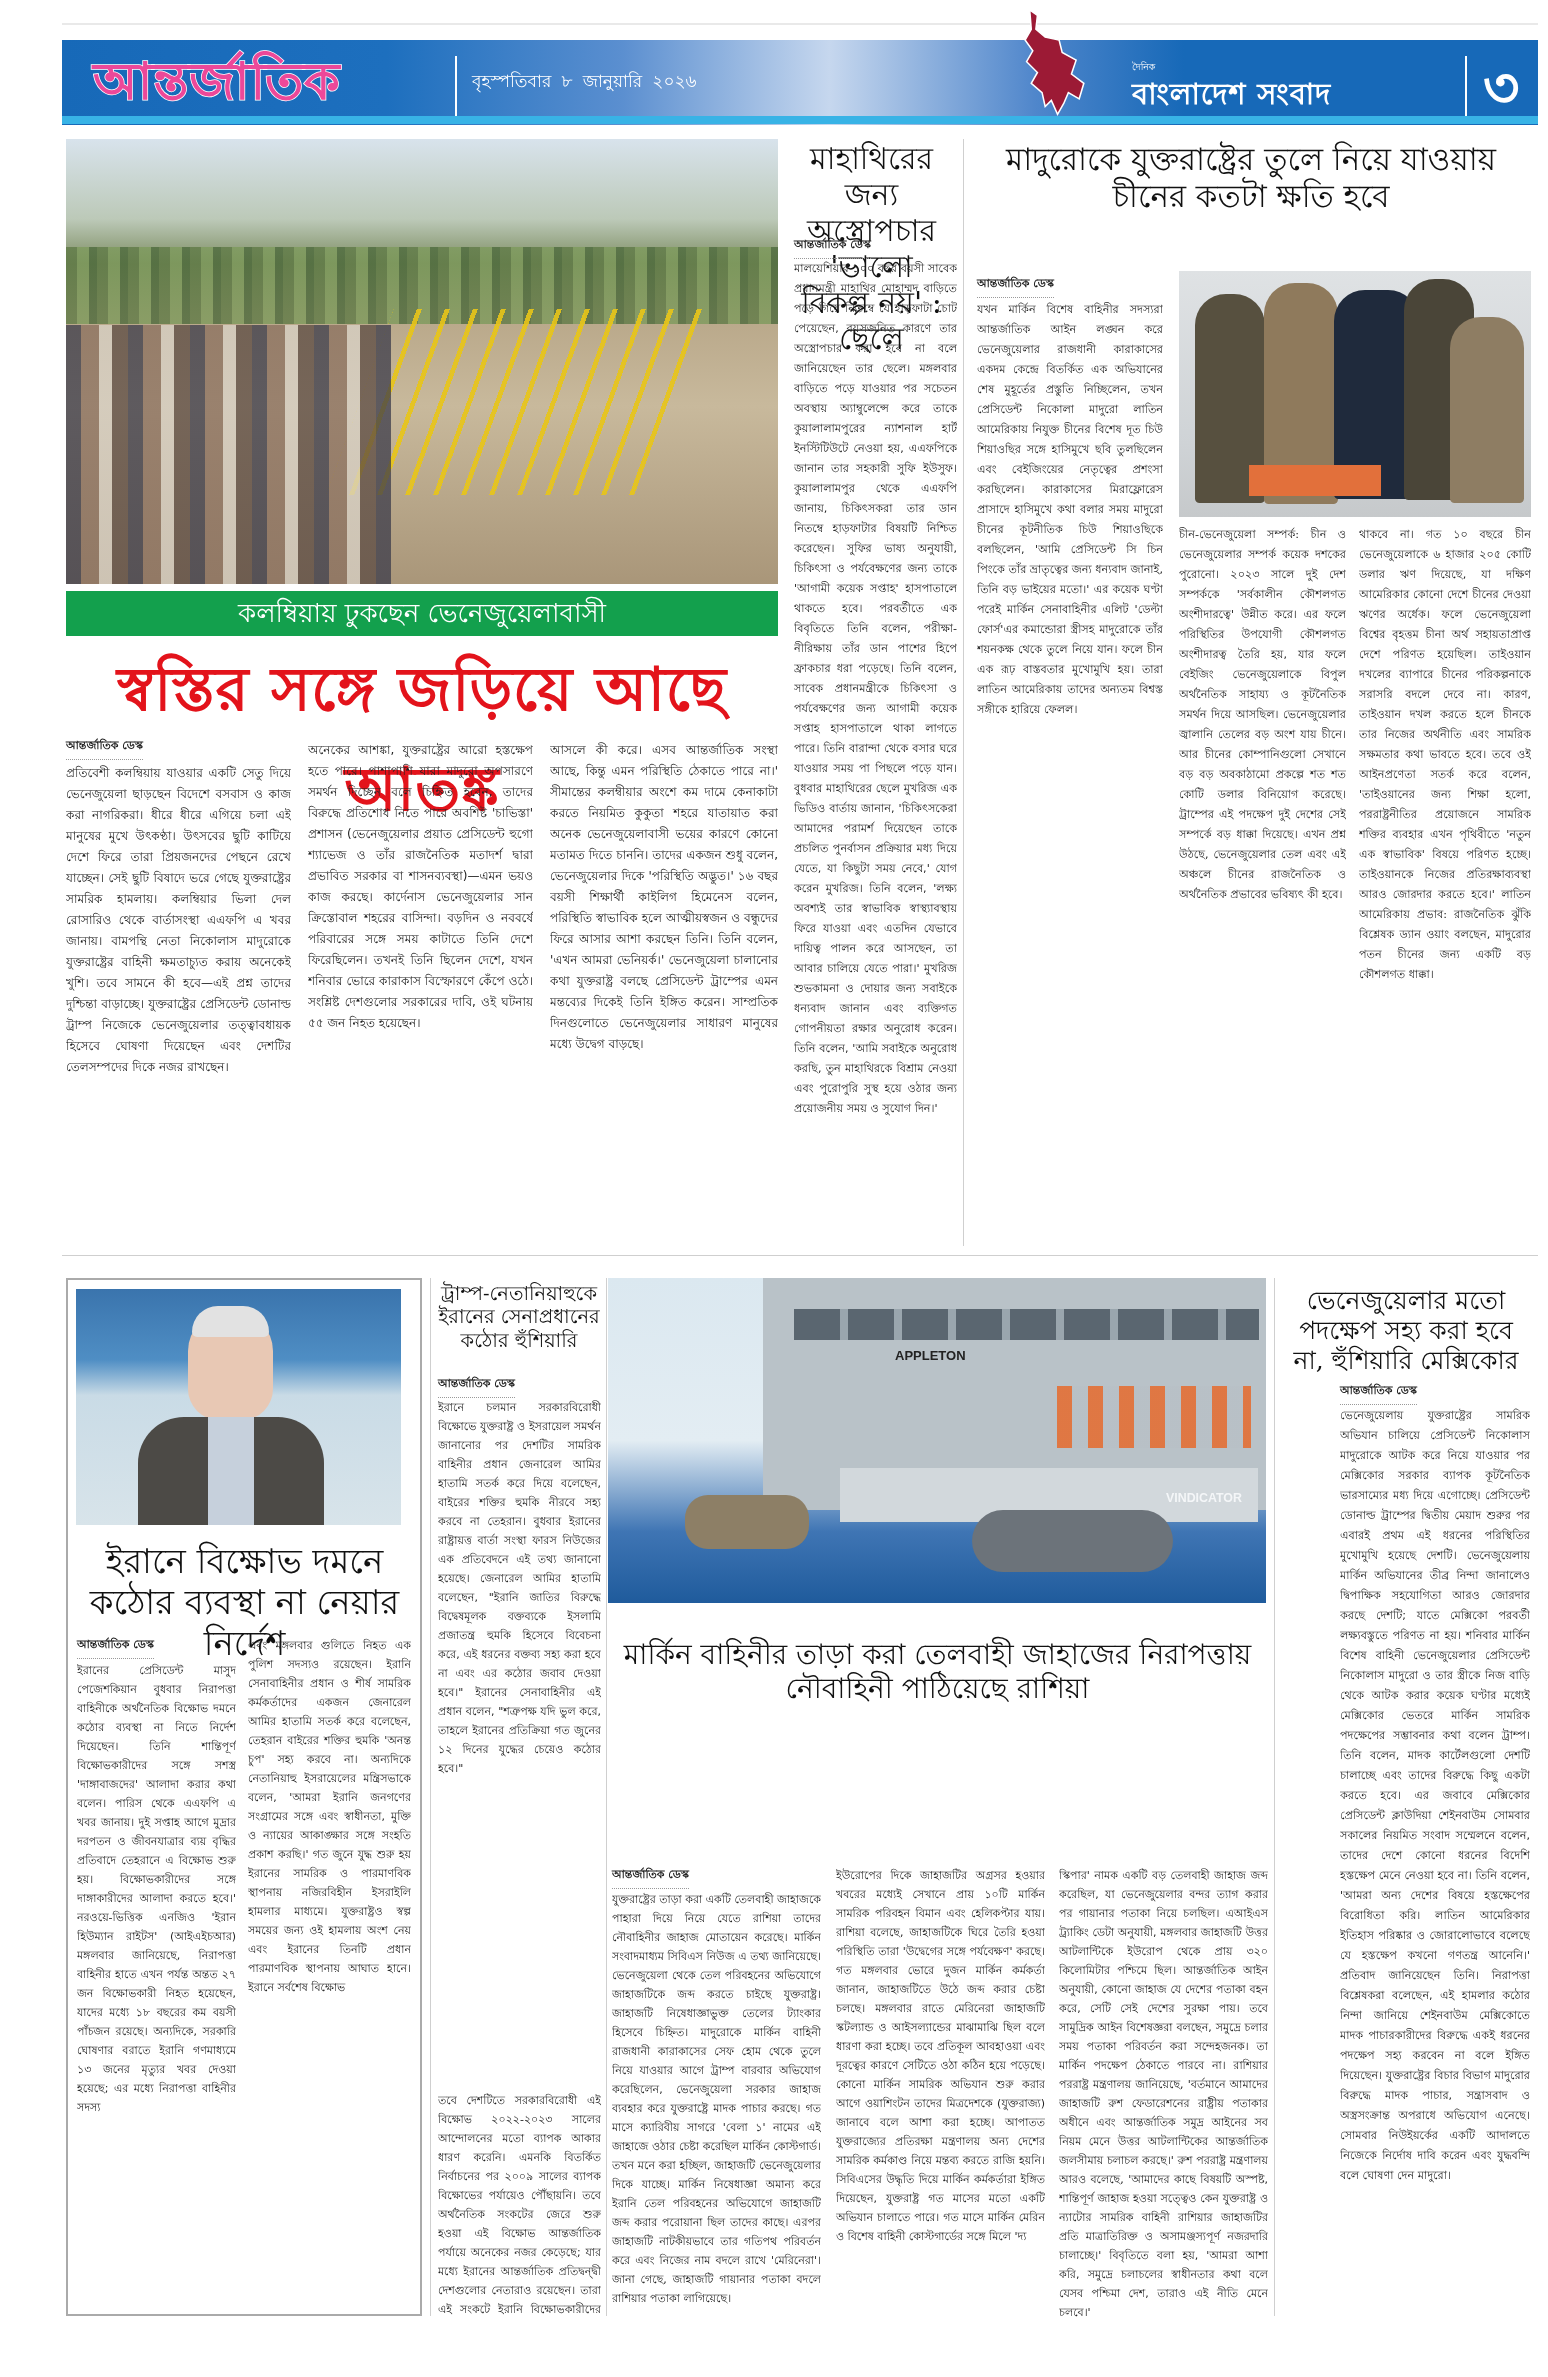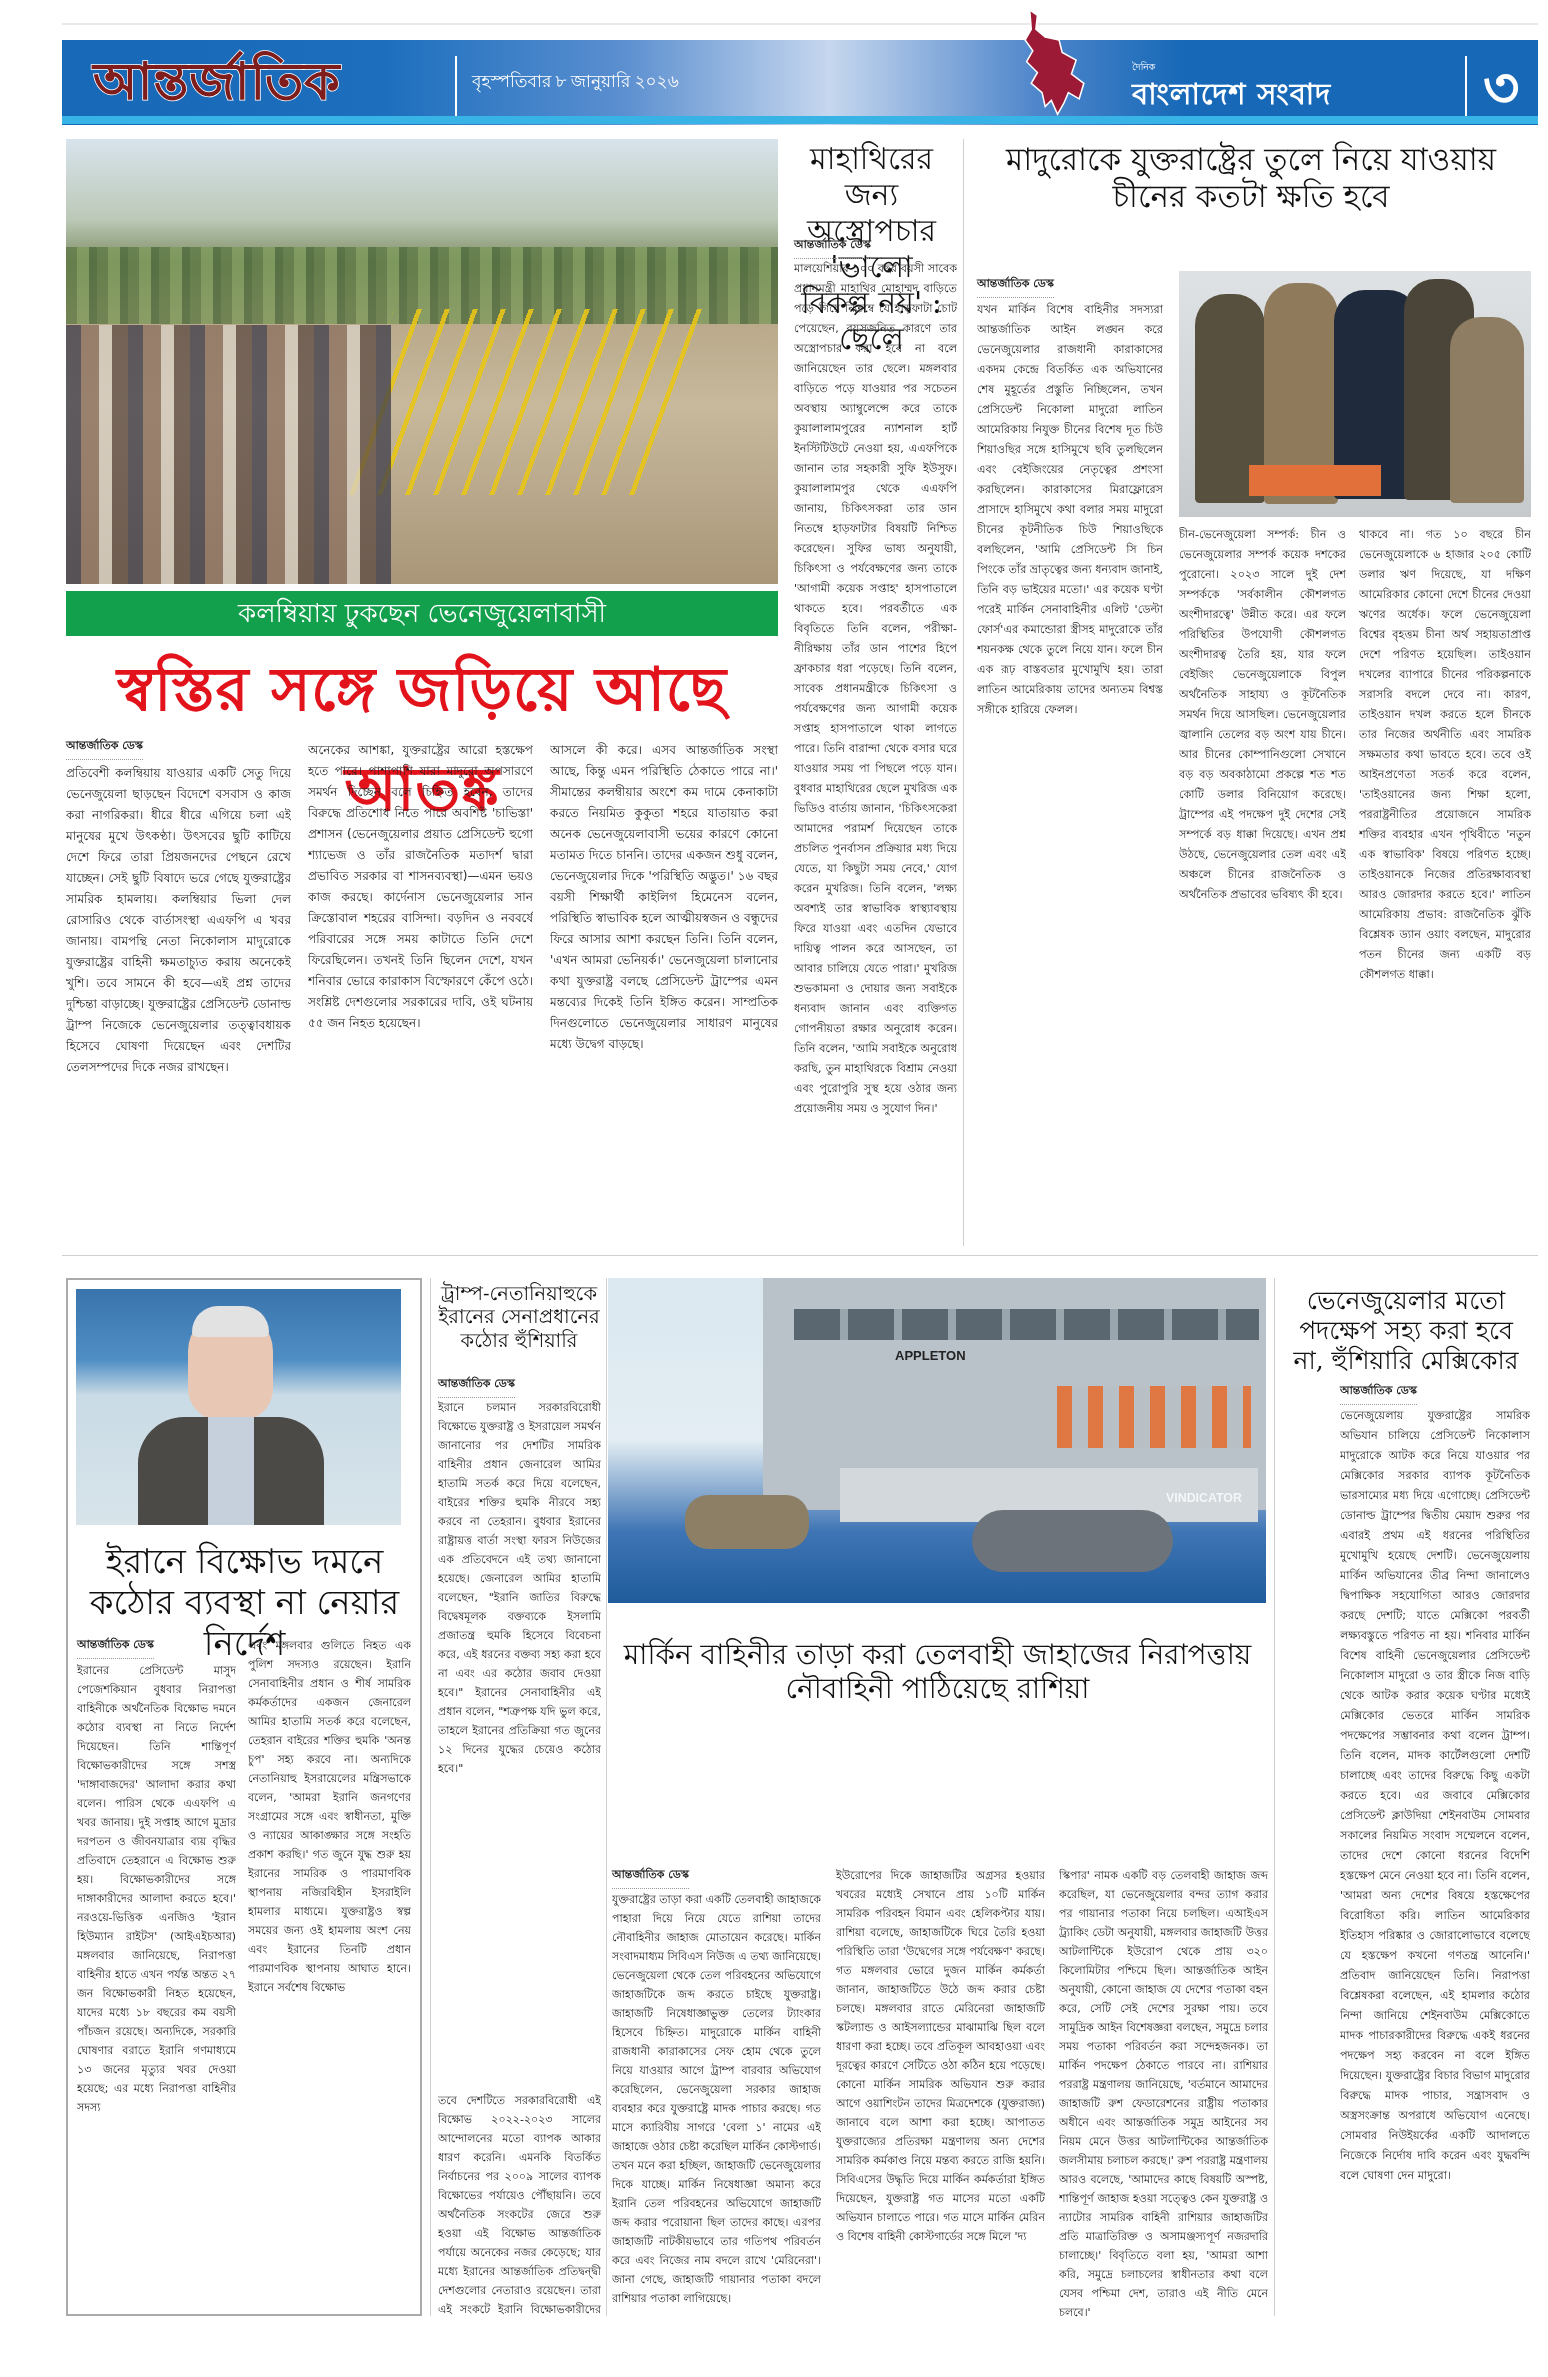--- a/index.html
+++ b/index.html
@@ -5,23 +5,23 @@
   * { box-sizing: border-box; margin: 0; padding: 0; }
   html, body { width: 1549px; height: 2377px; background: #ffffff; overflow: hidden; }
   body { font-family: "DejaVu Sans", sans-serif; color: #1a1a1a; position: relative; }
 
   
   .masthead { position: absolute; left: 62px; top: 40px; width: 1476px; height: 85px;
     background: linear-gradient(90deg, #1769b8 0%, #1d6fbe 22%, #5b8fd0 38%, #c6d7ee 52%, #4f86cb 66%, #1769b8 76%, #1769b8 100%); }
   .masthead-rule { position: absolute; left: 62px; top: 116px; width: 1476px; height: 7.7px; background: #38b3e6; }
   .masthead-topline { position: absolute; left: 62px; top: 23px; width: 1476px; height: 1.5px; background: #e9e9e9; }
   .section-title { position: absolute; left: 93px; top: 43px; font-family: Liberation Sans, sans-serif; font-weight: bold;
-    font-size: 51px; color: #7f1d1d; -webkit-text-stroke: 1.5px #fff; paint-order: stroke fill; letter-spacing: 0.8px; }
+    font-size: 51px; color: #ec4899; -webkit-text-stroke: 1.5px #fff; paint-order: stroke fill; letter-spacing: 0.8px; }
   .mh-divider { position: absolute; top: 56px; width: 2.3px; height: 60px; background: #fff; }
-  .date-text { position: absolute; left: 472px; top: 68px; font-size: 17px; color: #fff; font-family: Liberation Serif, serif; }
+  .date-text { position: absolute; left: 472px; top: 68px; font-size: 17px; color: #fff; font-family: Liberation Mono, monospace; }
   .bd-map { position: absolute; left: 1014px; top: 6.2px; width: 101px; height: 116px; }
   .paper-small { position: absolute; left: 1132px; top: 60px; color: #fff; font-size: 9.3px; }
   .paper-name { position: absolute; left: 1132px; top: 71px; color: #fff; font-size: 29px; font-weight: bold; letter-spacing: 0.8px; font-family: "DejaVu Sans", sans-serif; }
   .page-num { position: absolute; left: 1483px; top: 45px; color: #fff; font-size: 56px; font-weight: bold; font-family: "DejaVu Sans", sans-serif; }
 
   
   .col { position: absolute; font-size: 12px; line-height: 21px; text-align: justify; font-family: "DejaVu Sans", sans-serif; color: #222; overflow: hidden; }
   .byline { position: absolute; font-size: 11px; font-weight: bold; color: #222; border-bottom: 1.5px dotted #999; padding-bottom: 3.1px; }
 
   .headline { position: absolute; font-family: "DejaVu Serif", serif; color: #111; text-align: center; line-height: 1.2; }

